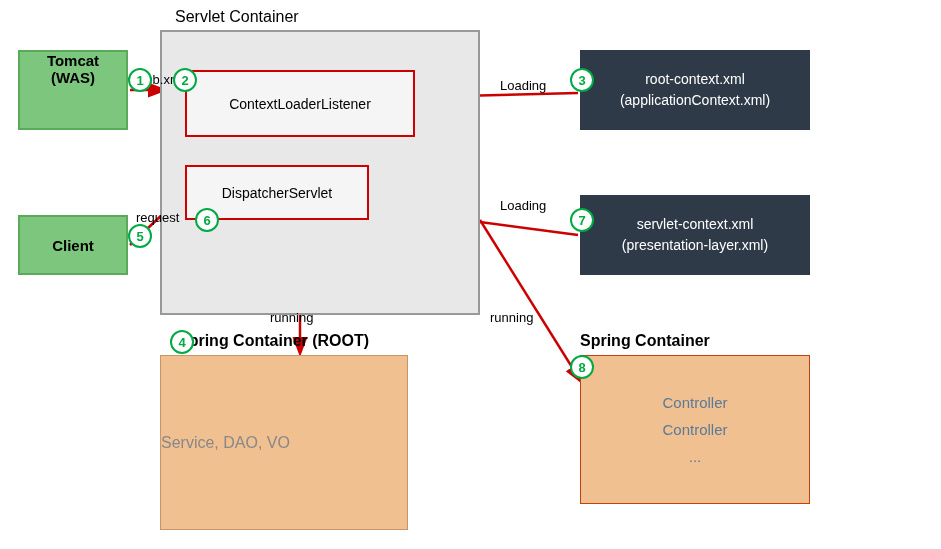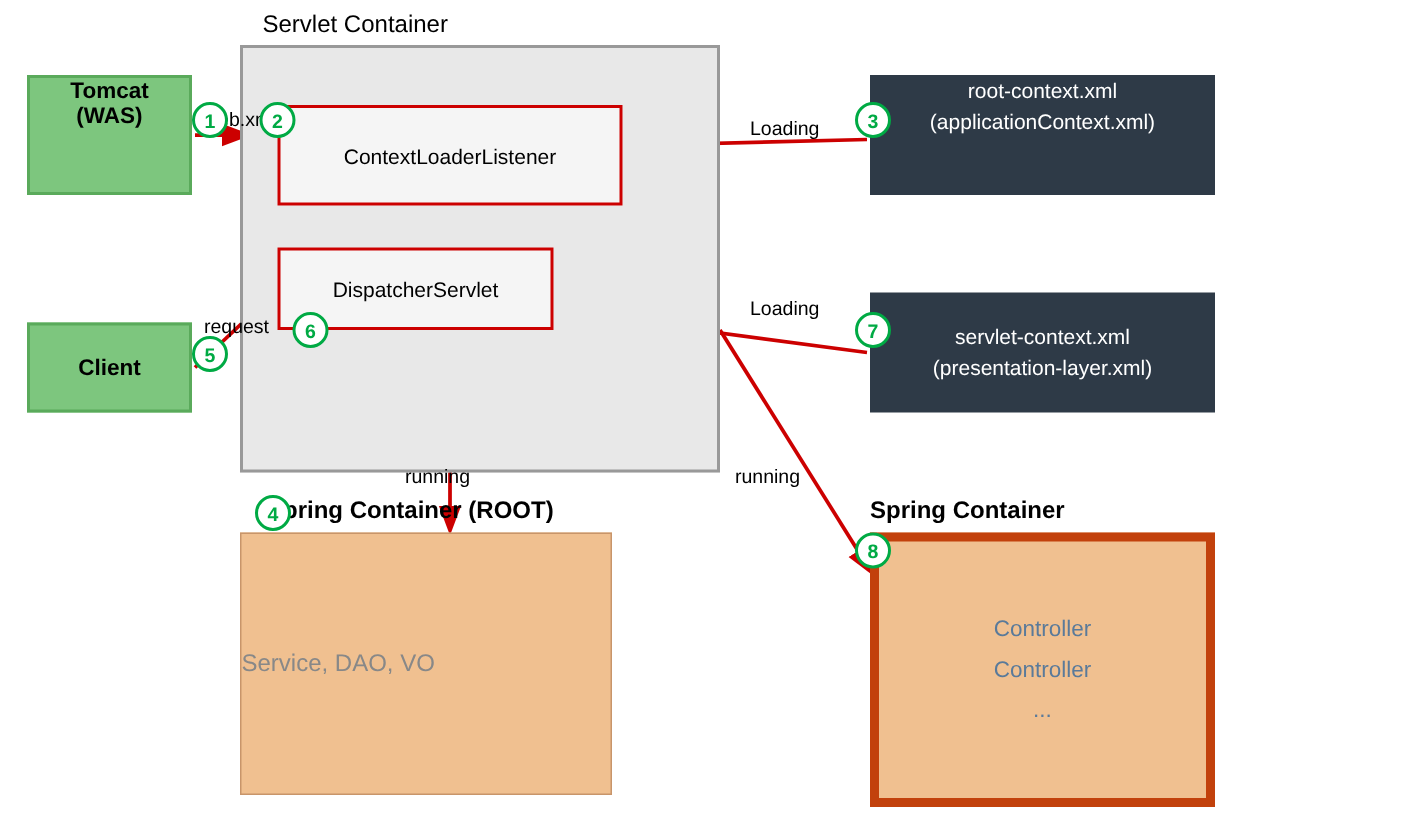--- a/index.html
+++ b/index.html
@@ -111,20 +111,21 @@
       position: absolute;
       left: 580px;
       top: 50px;
       width: 230px;
       height: 80px;
       background: #2e3a47;
       border: none;
       display: flex;
       flex-direction: column;
       align-items: center;
+      justify-content: center;
       text-align: center;
       color: #fff;
       font-size: 14px;
       line-height: 1.5;
     }
 
     
     .servlet-context-box {
       position: absolute;
       left: 580px;
@@ -167,23 +168,23 @@
       font-size: 16px;
       color: #000;
     }
 
     
     .spring-right-box {
       position: absolute;
       left: 580px;
       top: 355px;
       width: 230px;
-      height: 183px;
+      height: 149px;
       background: #f0c090;
-      border: 6px solid #c2410c;
+      border: 1px solid #c2410c;
       display: flex;
       flex-direction: column;
       align-items: center;
       justify-content: center;
       text-align: center;
       font-size: 15px;
       color: #5a7a9a;
       line-height: 1.8;
     }
 

